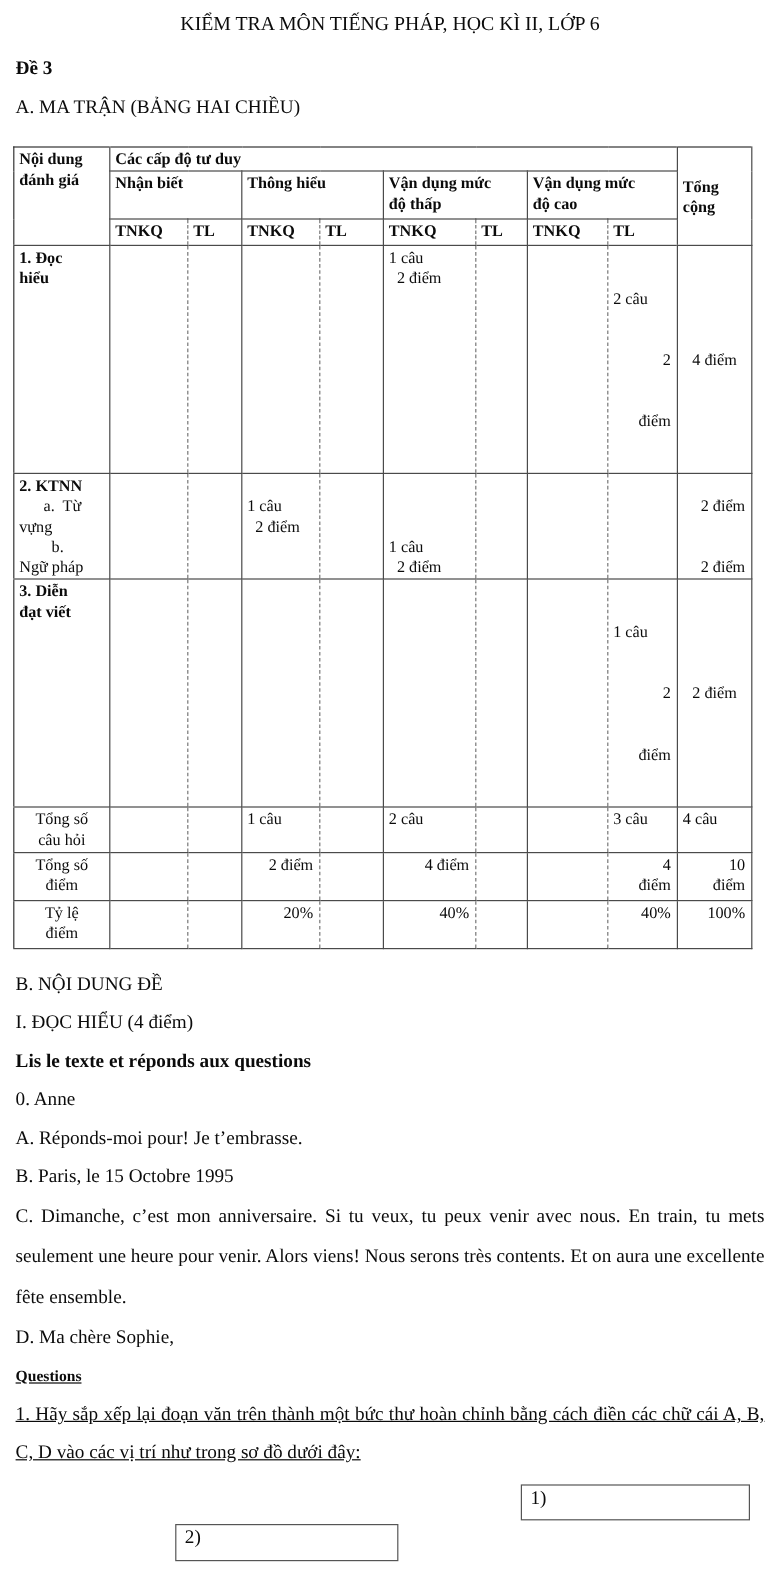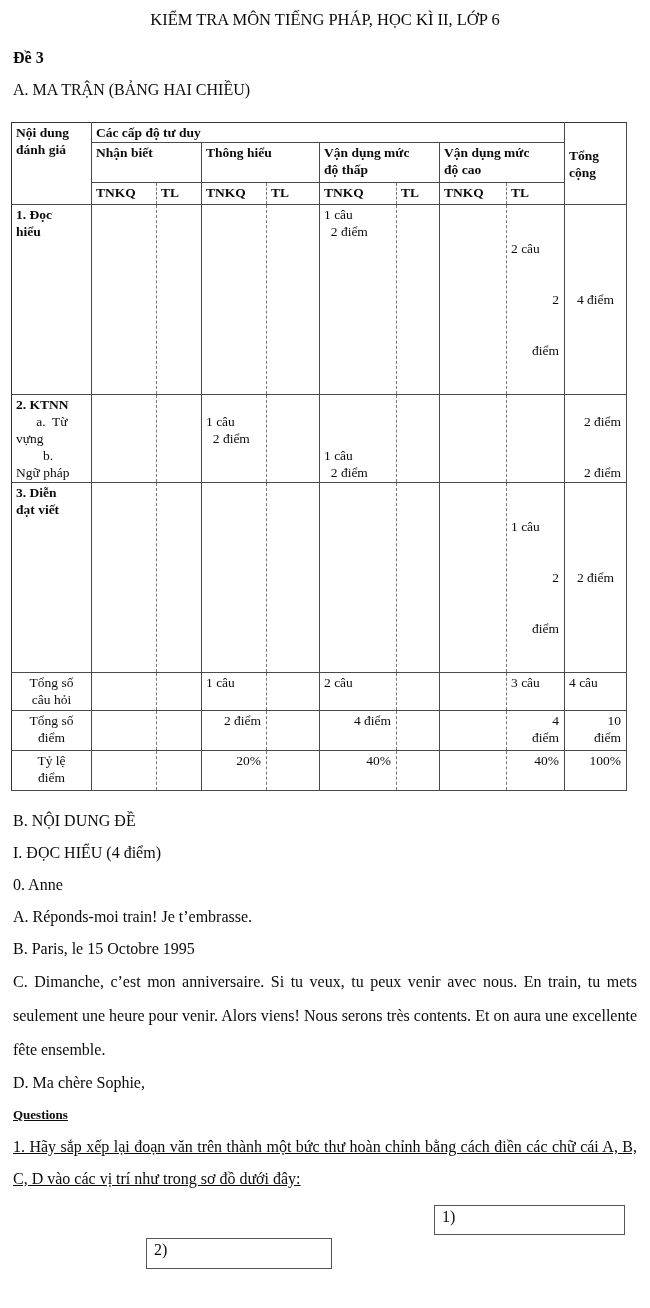--- a/index.html
+++ b/index.html
@@ -186,22 +186,23 @@
       <td></td>
       <td class="dr"></td>
       <td class="ar">40%</td>
       <td class="ar">100%</td>
     </tr>
   </tbody>
     </table>
 
   <div class="doc-line">B. NỘI DUNG ĐỀ</div>
   <div class="doc-line">I. ĐỌC HIỂU (4 điểm)</div>
+  <div class="doc-line bold">Lis le texte et réponds aux questions</div>
   <div class="doc-line">0. Anne</div>
-  <div class="doc-line">A. Réponds-moi train! Je t’embrasse.</div>
+  <div class="doc-line">A. Réponds-moi pour! Je t’embrasse.</div>
   <div class="doc-line">B. Paris, le 15 Octobre 1995</div>
   <div class="para">C. Dimanche, c’est mon anniversaire. Si tu veux, tu peux venir avec nous. En train, tu mets seulement une heure pour venir. Alors viens! Nous serons très contents. Et on aura une excellente fête ensemble.</div>
   <div class="doc-line">D. Ma chère Sophie,</div>
 
   <div class="questions-hd">Questions</div>
   <div class="doc-line just">1. Hãy sắp xếp lại đoạn văn trên thành một bức thư hoàn chỉnh bằng cách điền các chữ cái A, B, C, D vào các vị trí như trong sơ đồ dưới đây:</div>
 
   <div class="abox box1">
       <span>1)</span>
     </div>

